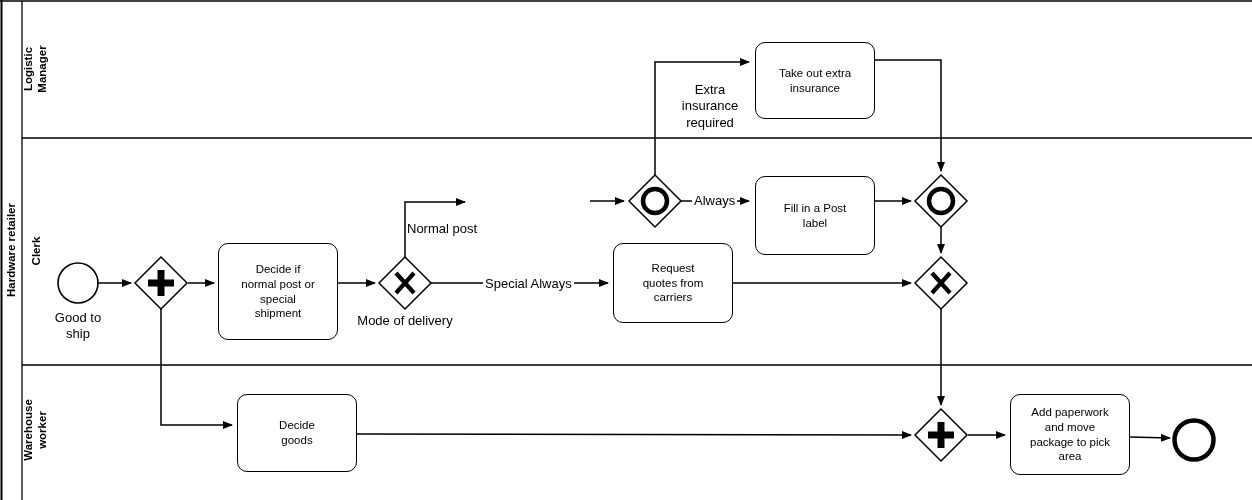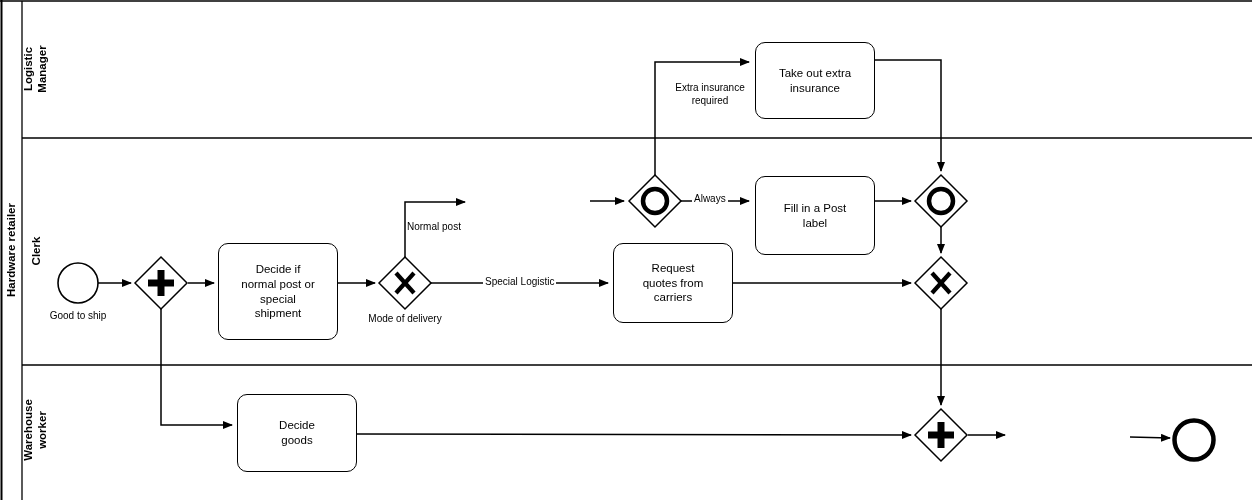--- a/index.html
+++ b/index.html
@@ -20,21 +20,21 @@
     display:flex;align-items:center;justify-content:center;
     text-align:center;
     font-size:11.5px;line-height:1.3;
     box-sizing:border-box;
   }
   .task .tlabel{max-width:82px;}
   .task .tlabel.w66{max-width:66px;}
   .task .tlabel.w56{max-width:56px;}
   .lbl{
     position:absolute;
-    font-size:10px;line-height:1.25;
+    font-size:13px;line-height:1.25;
     text-align:center;
     white-space:normal;
   }
   .onwire{background:#fff;padding:0 2px;white-space:nowrap;}
   .rot{
     position:absolute;
     display:flex;align-items:center;justify-content:center;
     text-align:center;
     font-size:11.5px;font-weight:bold;line-height:1.2;
     transform:rotate(-90deg);
@@ -138,21 +138,24 @@
   </div>
   <div class="task" style="left:755px;top:176px;width:120px;height:79px;">
     <span class="tlabel">Fill in a Post label</span>
   </div>
   <div class="task" style="left:613px;top:243px;width:120px;height:80px;">
     <span class="tlabel w66">Request quotes from carriers</span>
   </div>
   <div class="task" style="left:237px;top:394px;width:120px;height:78px;">
     <span class="tlabel w56">Decide goods</span>
   </div>
+  <div class="task" style="left:1010px;top:394px;width:120px;height:81px;">
+    <span class="tlabel">Add paperwork and move package to pick area</span>
+  </div>
 
   <div class="lbl" style="left:43px;top:310px;width:70px;">Good to ship</div>
   <div class="lbl" style="left:355px;top:313px;width:100px;white-space:nowrap;">Mode of delivery</div>
   <div class="lbl" style="left:407px;top:221px;width:64px;white-space:nowrap;text-align:left;">Normal post</div>
-  <div class="lbl onwire" style="left:483px;top:276px;">Special Logistic</div>
+  <div class="lbl onwire" style="left:483px;top:276px;">Special Always</div>
   <div class="lbl onwire" style="left:692px;top:193px;">Always</div>
   <div class="lbl" style="left:665px;top:82px;width:90px;">Extra insurance required</div>
 
 </div>
 
 </body></html>

